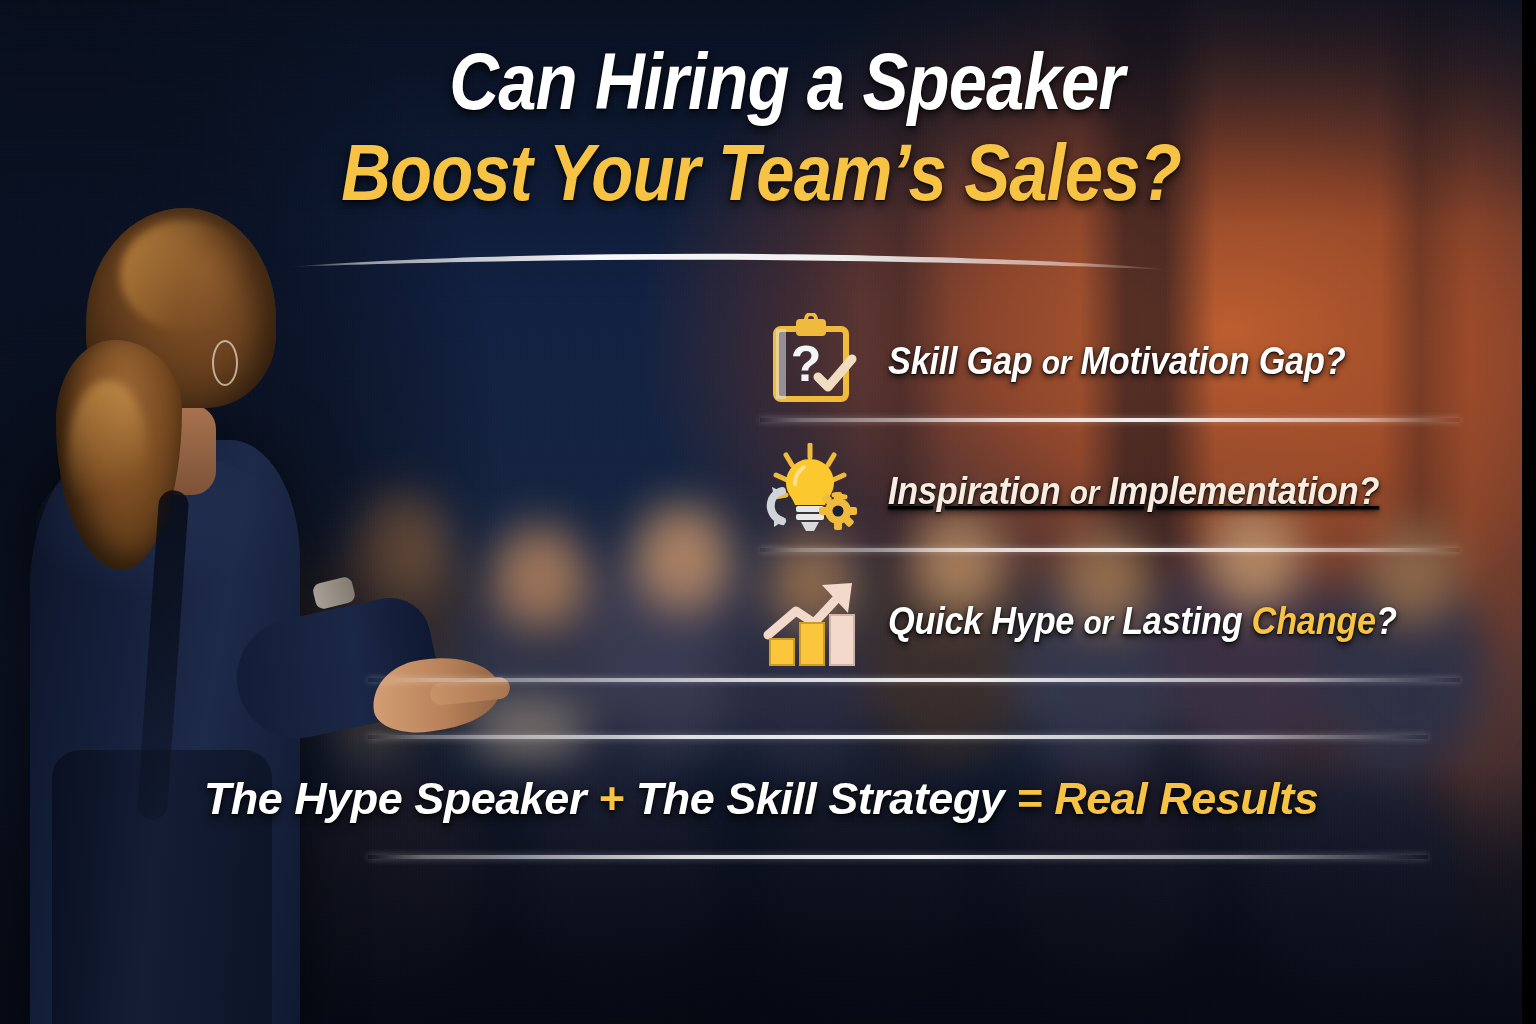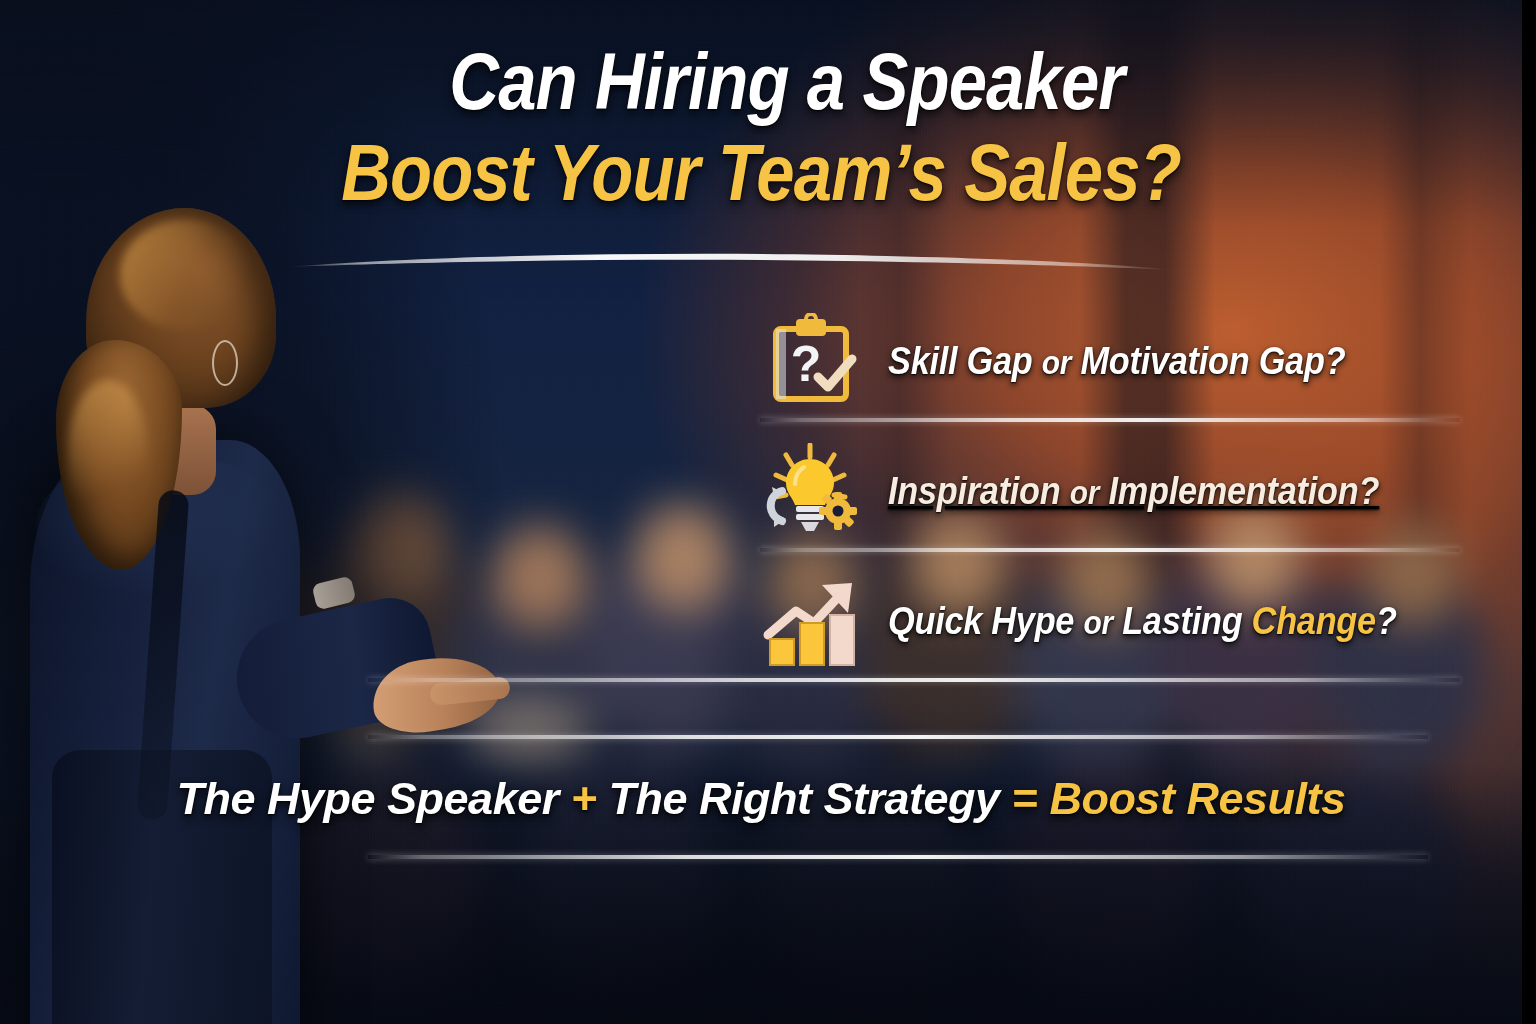--- a/index.html
+++ b/index.html
@@ -452,22 +452,22 @@
       </div>
 
     </div>
 
     <div class="tagline-wrap">
       <div class="tag-div" style="top:0px;"></div>
       <div class="tagline">
         <span class="tag-inner">
           <span class="white">The Hype Speaker</span>
           <span class="gold">+</span>
-          <span class="white">The Right Strategy</span>
+          <span class="white">The Skill Strategy</span>
           <span class="gold">=</span>
-          <span class="gold">Boost Results</span>
+          <span class="gold">Real Results</span>
         </span>
       </div>
       <div class="tag-div" style="top:120px;"></div>
     </div>
 
   </div>
 </div>
 
 </body></html>

